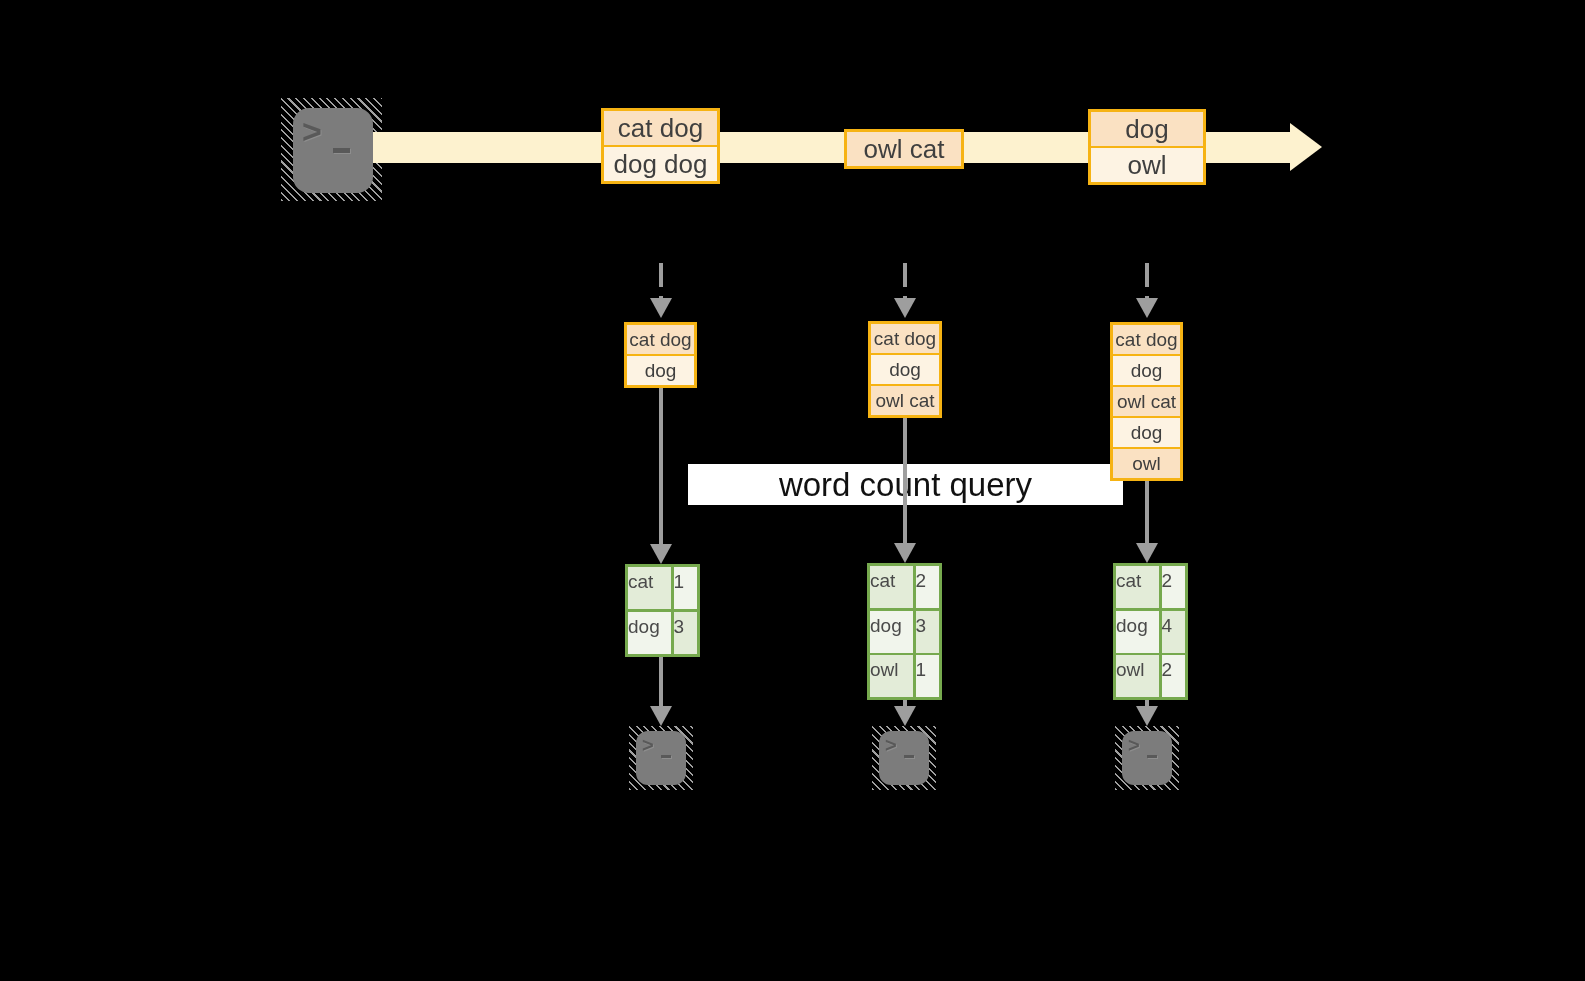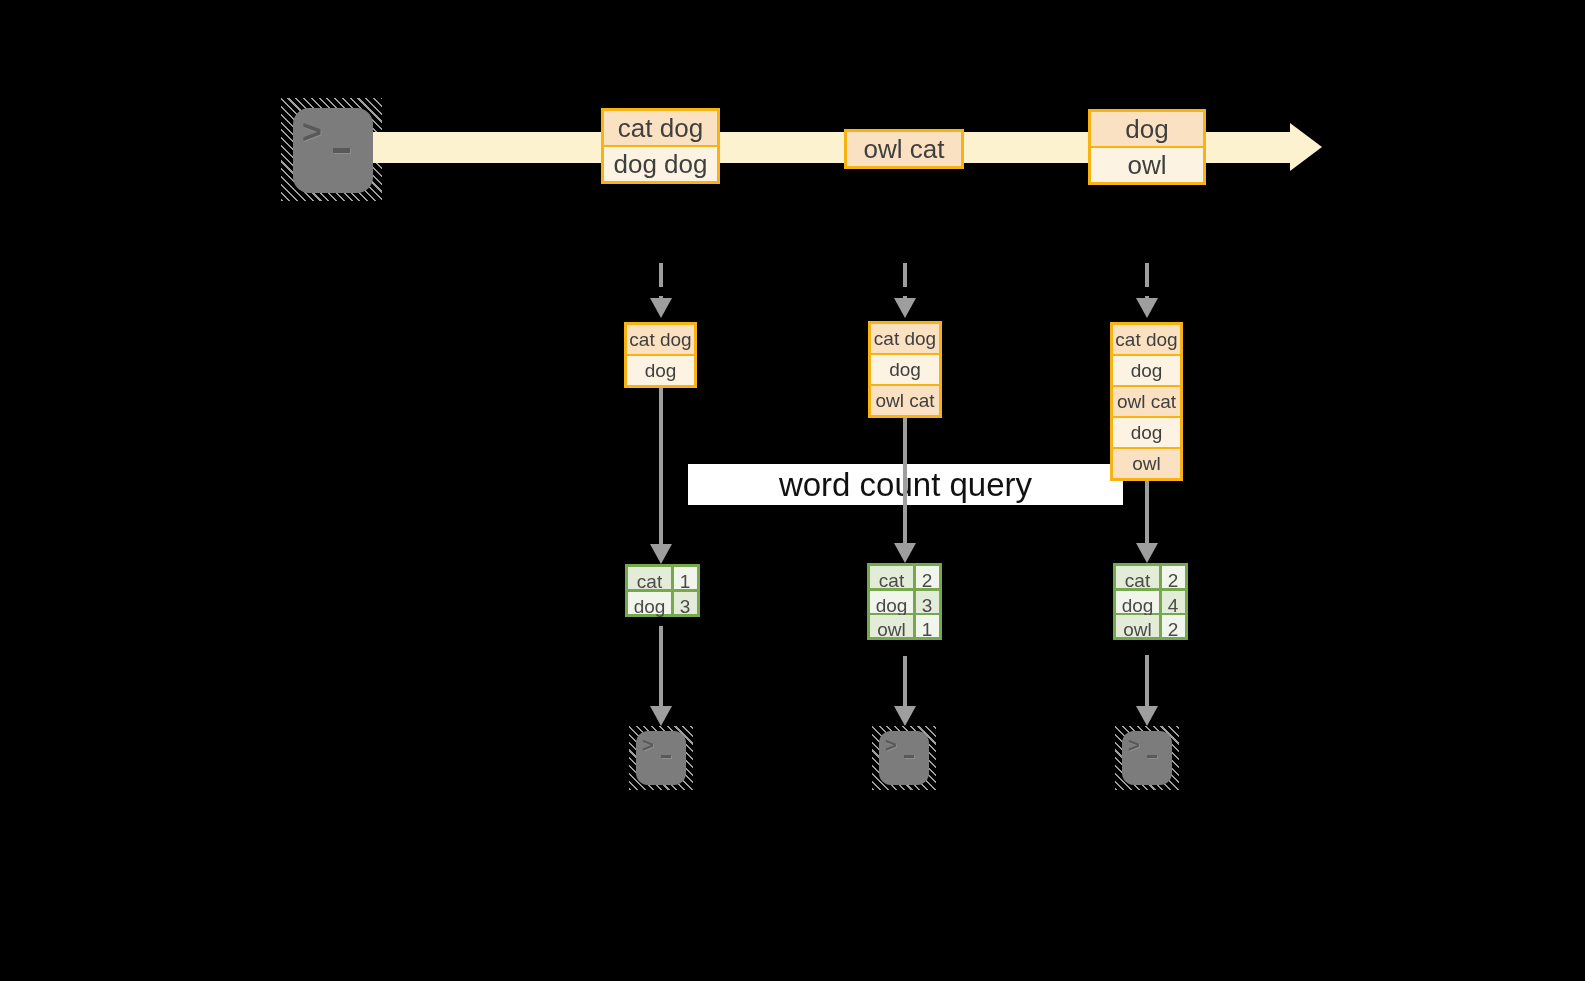--- a/index.html
+++ b/index.html
@@ -42,21 +42,21 @@
 
   
   .vline{width:4px;background:var(--arrow);z-index:2;}
   .vdash{width:4px;background:repeating-linear-gradient(to bottom,var(--arrow) 0 24px,rgba(0,0,0,0) 24px 33px);z-index:2;}
   .vhead{width:0;height:0;border-left:11px solid transparent;border-right:11px solid transparent;
          border-top:20px solid var(--arrow);z-index:2;}
 
   
   .gtable{display:grid;grid-template-columns:43px 23px;gap:2.5px;border:3px solid var(--green);
           background:var(--green);z-index:3;}
-  .gtable .cell{height:22px;line-height:29px;font-size:19px;text-align:center;color:#4a4a4a;}
+  .gtable .cell{height:42px;line-height:29px;font-size:19px;text-align:left;color:#4a4a4a;}
   .cell.ga{background:var(--green-dark);}
   .cell.gb{background:var(--green-light);}
 
   
   .qlabel{background:#fff;color:#111;text-align:center;font-size:33px;line-height:41px;z-index:1;}
 </style>
 </head>
 <body>
 
 <div id="canvas">

